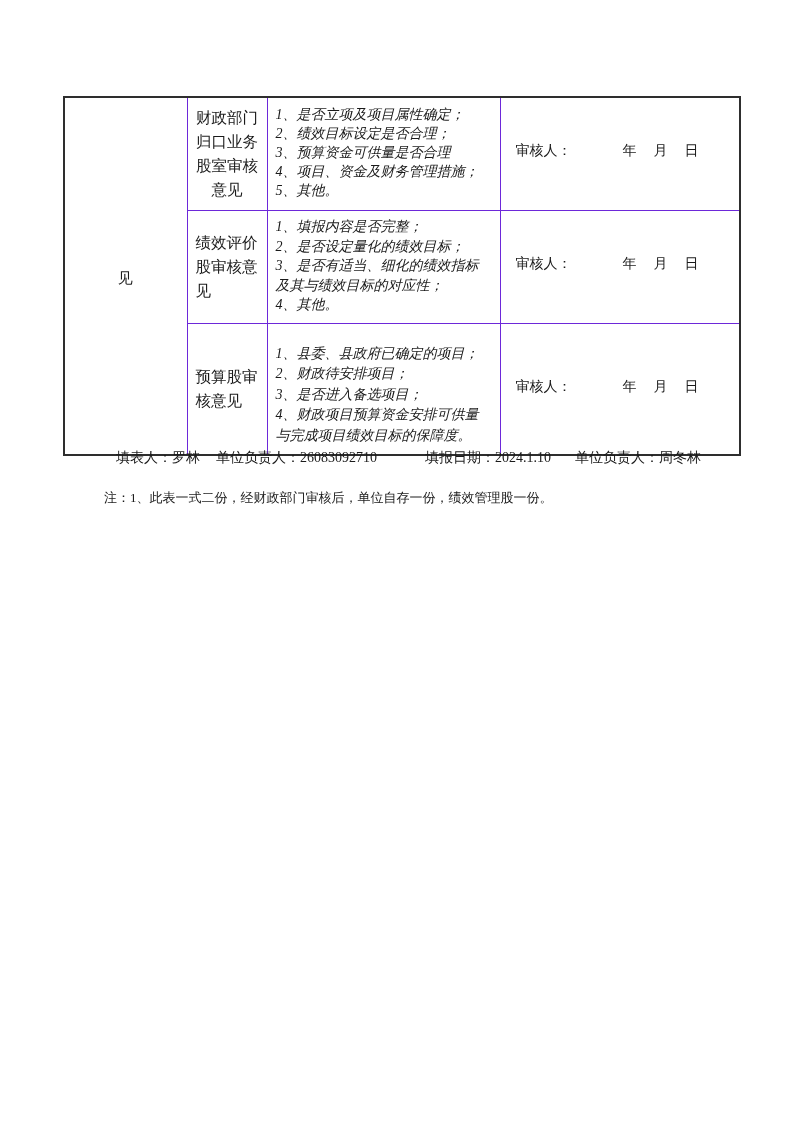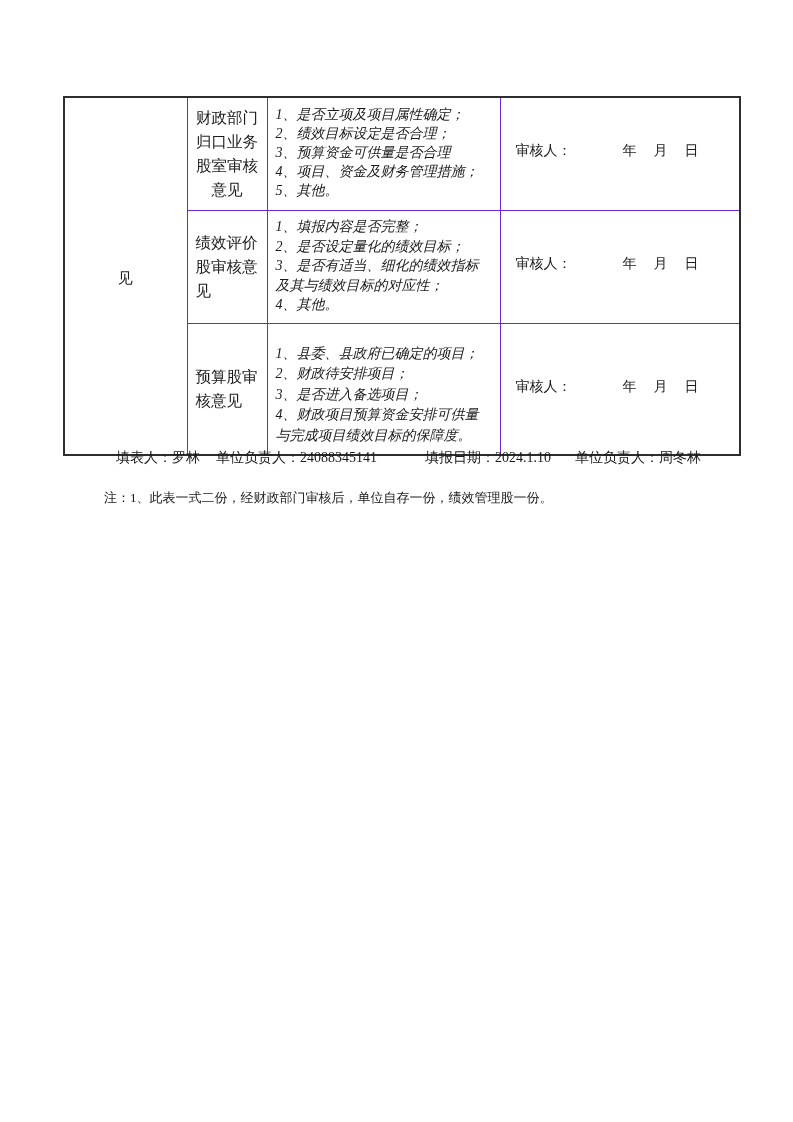--- a/index.html
+++ b/index.html
@@ -176,21 +176,21 @@
             <span class="sign-reviewer">审核人：</span>
             <span class="sign-date">年　月　日</span>
           </div>
         </td>
       </tr>
     </tbody>
   </table>
 
   <div class="meta-line">
     <span class="meta-field meta-gap-a"><span>填表人：</span><span>罗林</span></span>
-    <span class="meta-field meta-gap-b"><span>单位负责人：</span><span>24088345141</span></span>
+    <span class="meta-field meta-gap-b"><span>单位负责人：</span><span>26083092710</span></span>
     <span class="meta-field meta-gap-c"><span>填报日期：</span><span>2024.1.10</span></span>
     <span class="meta-field"><span>单位负责人：</span><span>周冬林</span></span>
   </div>
 
   <div class="notes">
     <div class="note-line note-line-1">
       <span>注：</span><span>1、此表一式二份，经财政部门审核后，单位自存一份，绩效管理股一份。</span>
     </div>
   </div>
 

